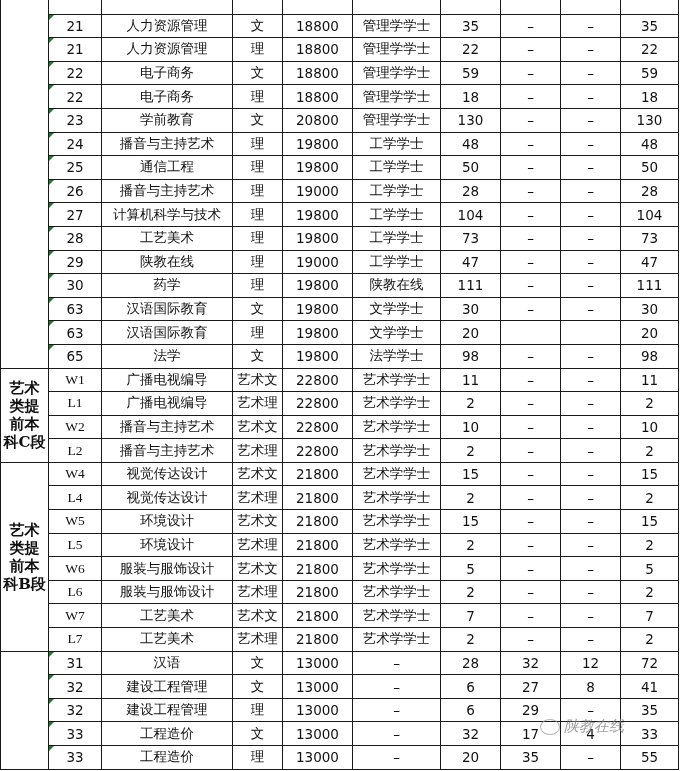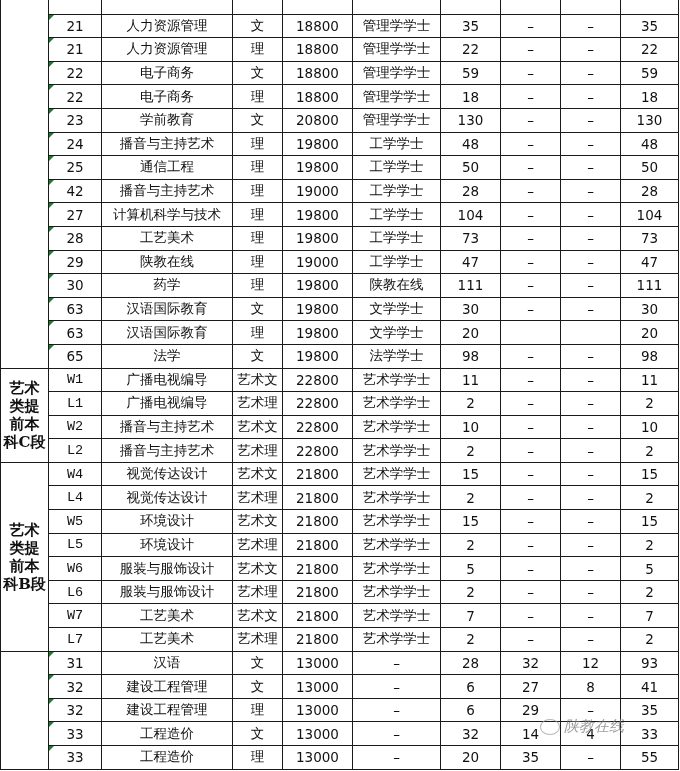--- a/index.html
+++ b/index.html
@@ -32,21 +32,21 @@
     border-right: 5px solid transparent;
   }
   td.cat {
     font-family: "DejaVu Serif", "Liberation Serif", serif;
     font-weight: bold;
     font-size: 15px;
     line-height: 18px;
     white-space: normal;
     padding: 0 2px;
   }
-  td.serifcode { font-family: Liberation Mono, monospace; }
+  td.serifcode { font-family: Liberation Serif, serif; }
   .watermark {
     position: absolute;
     left: 540px; top: 727px;
     font-family: "DejaVu Sans", sans-serif;
     font-size: 15px;
     color: rgba(120,120,120,0.75);
     font-style: italic;
     letter-spacing: 0px;
     pointer-events: none;
     display: flex; align-items: center; gap: 4px;
@@ -159,21 +159,21 @@
           <td>通信工程</td>
           <td>理</td>
           <td>19800</td>
           <td>工学学士</td>
           <td>50</td>
           <td>–</td>
           <td>–</td>
           <td>50</td>
         </tr>
         <tr>
-          <td class="code mark">42</td>
+          <td class="code mark">26</td>
           <td>播音与主持艺术</td>
           <td>理</td>
           <td>19000</td>
           <td>工学学士</td>
           <td>28</td>
           <td>–</td>
           <td>–</td>
           <td>28</td>
         </tr>
         <tr>
@@ -390,21 +390,21 @@
         <tr>
           <td class="cat" rowspan="5"></td>
           <td class="code mark">31</td>
           <td>汉语</td>
           <td>文</td>
           <td>13000</td>
           <td>–</td>
           <td>28</td>
           <td>32</td>
           <td>12</td>
-          <td>93</td>
+          <td>72</td>
         </tr>
         <tr>
           <td class="code mark">32</td>
           <td>建设工程管理</td>
           <td>文</td>
           <td>13000</td>
           <td>–</td>
           <td>6</td>
           <td>27</td>
           <td>8</td>
@@ -421,21 +421,21 @@
           <td>–</td>
           <td>35</td>
         </tr>
         <tr>
           <td class="code mark">33</td>
           <td>工程造价</td>
           <td>文</td>
           <td>13000</td>
           <td>–</td>
           <td>32</td>
-          <td>14</td>
+          <td>17</td>
           <td>4</td>
           <td>33</td>
         </tr>
         <tr>
           <td class="code mark">33</td>
           <td>工程造价</td>
           <td>理</td>
           <td>13000</td>
           <td>–</td>
           <td>20</td>

